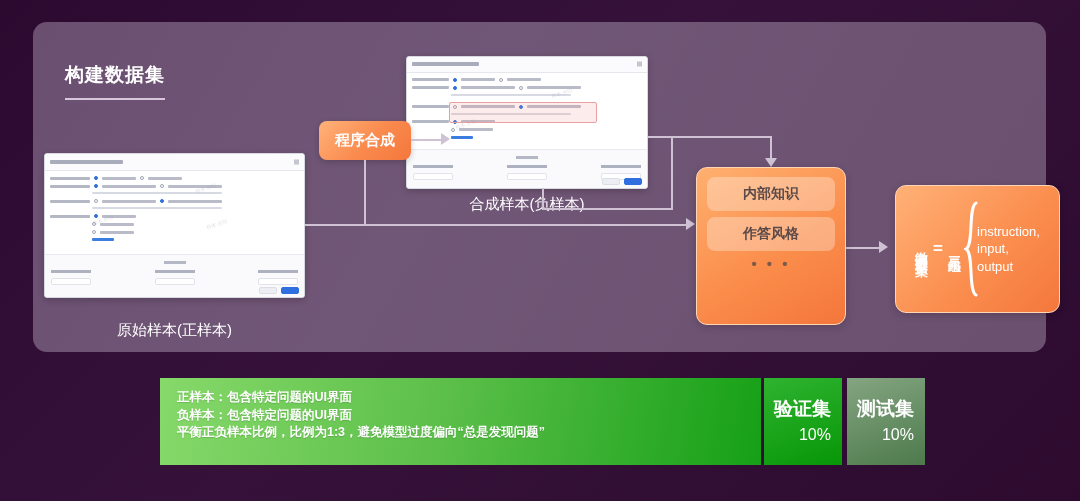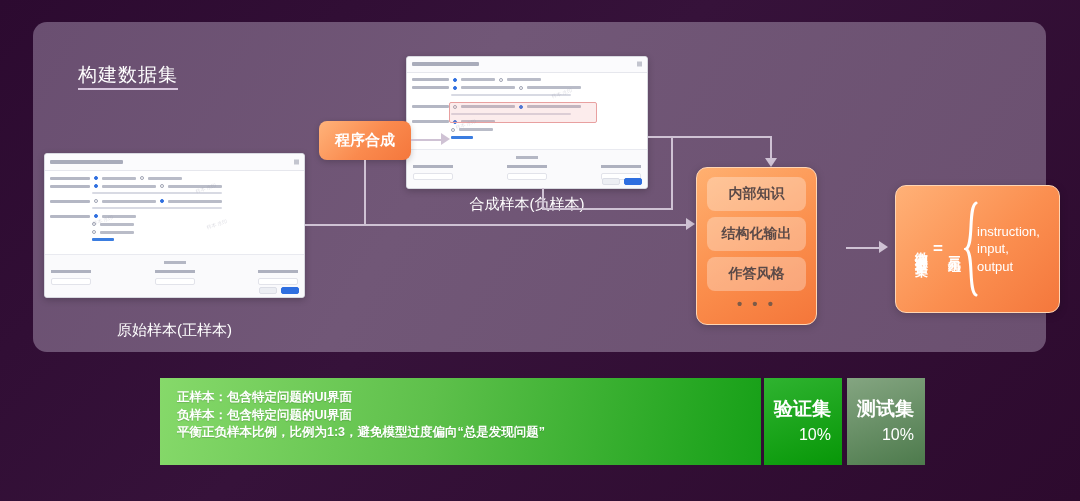--- a/index.html
+++ b/index.html
@@ -13,24 +13,24 @@
   }
 
   
   #main-panel {
     position: absolute;
     left: 33px; top: 22px; width: 1013px; height: 330px;
     background: linear-gradient(120deg, #6a4f71 0%, #715777 40%, #6b5070 100%);
     border-radius: 14px;
   }
   #panel-title {
-    position: absolute; left: 45px; top: 40px;
-    font-size: 19px; font-weight: normal; color: #ffffff;
+    position: absolute; left: 32px; top: 40px;
+    font-size: 19px; font-weight: bold; color: #ffffff;
     letter-spacing: 1px;
-    padding-bottom: 0;
+    padding-bottom: 10px;
     border-bottom: 2px solid #d8c6dd;
   }
 
   
   .line { position: absolute; background: #cfc2d4; }
   .line.h { height: 2px; }
   .line.v { width: 2px; }
   .arrow-r {
     position: absolute; width: 0; height: 0;
     border-top: 6px solid transparent;
@@ -110,21 +110,21 @@
   
   #synth-btn {
     position: absolute; left: 286px; top: 99px; width: 92px; height: 39px;
     border-radius: 8px;
     background: linear-gradient(135deg, #ffb37a 0%, #fa8a4e 55%, #f4773c 100%);
     color: #fff; font-size: 15px; font-weight: bold;
     display: flex; align-items: center; justify-content: center;
     box-shadow: 0 2px 6px rgba(0,0,0,.2);
   }
   #prompt-box {
-    position: absolute; left: 663px; top: 145px; width: 121px; height: 158px;
+    position: absolute; left: 663px; top: 145px; width: 150px; height: 158px;
     border-radius: 11px; padding: 9px 10px 6px 10px;
     background: linear-gradient(150deg, #ffb070 0%, #fb8e4c 55%, #f4763a 100%);
     border: 1px solid #ffd5b3;
     box-shadow: 0 2px 8px rgba(0,0,0,.18);
   }
   .prompt-item {
     height: 34px; border-radius: 8px; margin-bottom: 6px;
     background: rgba(255,255,255,.30);
     display: flex; align-items: center; justify-content: center;
     color: #5b4a48; font-size: 14px; font-weight: bold;
@@ -337,21 +337,20 @@
 
   <div class="line h" style="left:509px; top:186px; width:131px;"></div>
   <div class="line v" style="left:509px; top:166px; height:21px;"></div>
   <div class="line v" style="left:638px; top:114px; height:73px;"></div>
 
   <div class="line h" style="left:813px; top:225px; width:36px;"></div>
   <div class="arrow-r" style="left:846px; top:219px;"></div>
 
   <div id="prompt-box">
     <div class="prompt-item">内部知识</div>
-    <div class="prompt-item">结构化输出</div>
     <div class="prompt-item">作答风格</div>
     <div id="prompt-dots">• • •</div>
   </div>
 
   <div id="dataset-box">
     <div id="ds-left">微调数据集</div>
     <div id="ds-eq">=</div>
     <div id="ds-tri">三元组</div>
     <div id="ds-brace">
       <svg width="14" height="96" viewBox="0 0 14 96">

